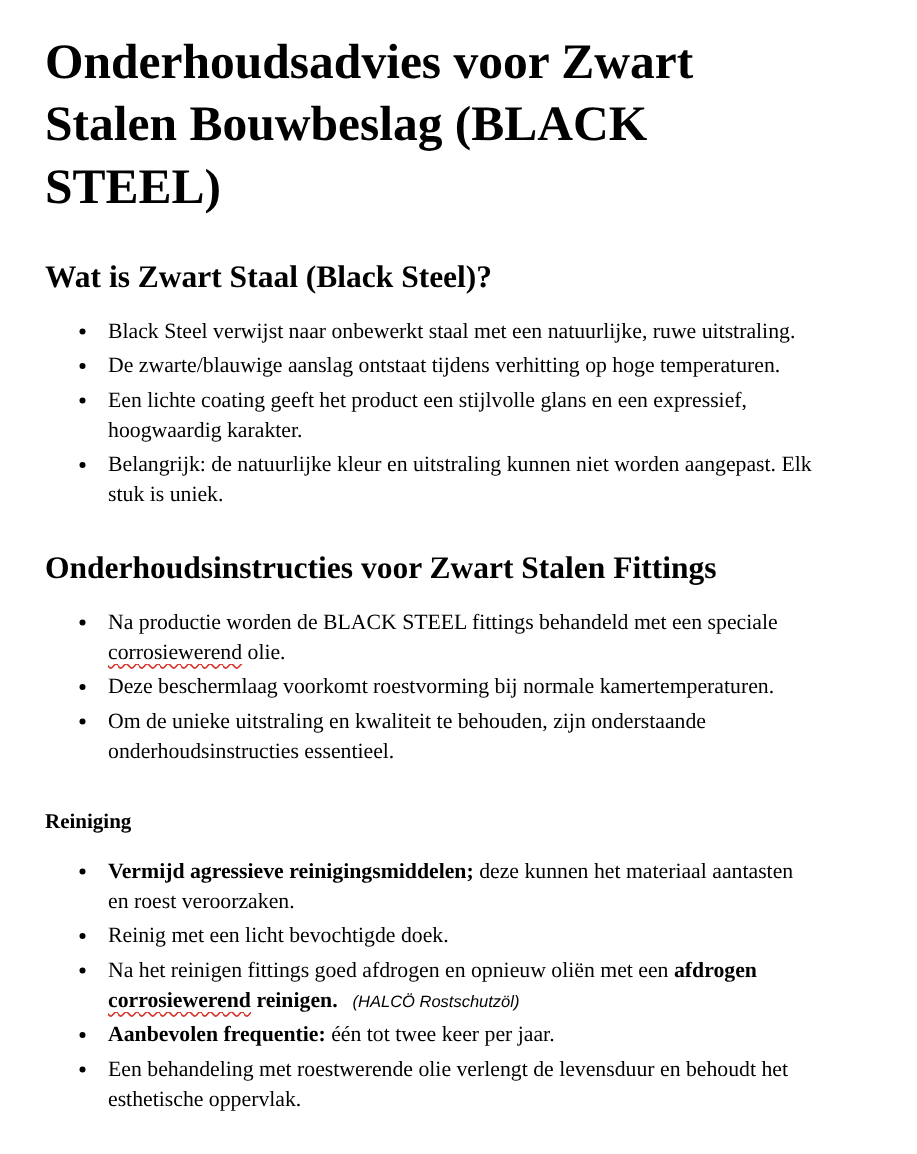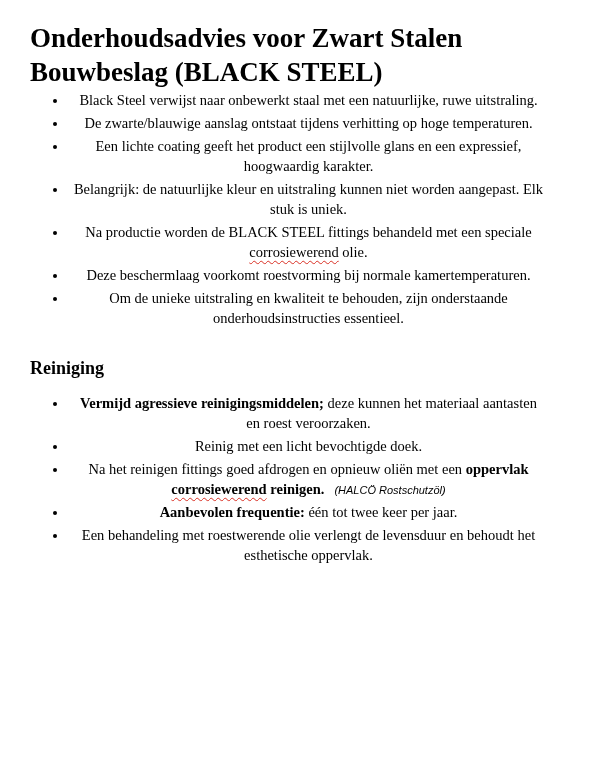--- a/index.html
+++ b/index.html
@@ -12,46 +12,45 @@
   body {
     width: 611px;
     min-height: 769px;
     font-family: "Liberation Serif", serif;
     color: #000000;
   }
   .page {
     padding: 22px 66px 30px 30px;
   }
   h1 {
-    font-size: 27px;
+    font-size: 33px;
     line-height: 1.25;
     font-weight: bold;
-    margin: 0 0 0 0;
+    margin: 0 0 12px 0;
   }
   h2 {
     font-size: 21px;
     font-weight: bold;
     margin: 26px 0 14px 0;
   }
   h3 {
-    font-size: 18px;
+    font-size: 14px;
     font-weight: bold;
     margin: 30px 0 14px 0;
   }
   ul {
     margin: 0;
     padding: 0 0 0 38px;
     list-style: disc;
   }
   li {
     font-size: 14.5px;
     line-height: 1.38;
     margin: 0 0 3px 0;
     padding-left: 4px;
-    text-align: center;
   }
   .bold { font-weight: bold; }
   .spell {
     text-decoration-line: underline;
     text-decoration-style: wavy;
     text-decoration-color: var(--spell-color, #d93025);
     text-decoration-thickness: 1px;
     text-underline-offset: 3px;
   }
   .note {
@@ -62,38 +61,40 @@
     font-style: italic;
   }
 </style>
 </head>
 <body>
 
 <div class="page">
 
   <h1>Onderhoudsadvies voor Zwart Stalen Bouwbeslag (BLACK STEEL)</h1>
 
+  <h2>Wat is Zwart Staal (Black Steel)?</h2>
   <ul>
     <li><span>Black Steel verwijst naar onbewerkt staal met een natuurlijke, ruwe uitstraling.</span></li>
     <li><span>De zwarte/blauwige aanslag ontstaat tijdens verhitting op hoge temperaturen.</span></li>
     <li><span>Een lichte coating geeft het product een stijlvolle glans en een expressief, hoogwaardig karakter.</span></li>
     <li><span>Belangrijk: de natuurlijke kleur en uitstraling kunnen niet worden aangepast. Elk stuk is uniek.</span></li>
   </ul>
 
+  <h2>Onderhoudsinstructies voor Zwart Stalen Fittings</h2>
   <ul>
     <li><span>Na productie worden de BLACK STEEL fittings behandeld met een speciale </span><span class="spell">corrosiewerend</span><span> olie.</span></li>
     <li><span>Deze beschermlaag voorkomt roestvorming bij normale kamertemperaturen.</span></li>
     <li><span>Om de unieke uitstraling en kwaliteit te behouden, zijn onderstaande onderhoudsinstructies essentieel.</span></li>
   </ul>
 
   <h3>Reiniging</h3>
   <ul>
     <li><span class="bold">Vermijd agressieve reinigingsmiddelen;</span><span> deze kunnen het materiaal aantasten en roest veroorzaken.</span></li>
     <li><span>Reinig met een licht bevochtigde doek.</span></li>
-    <li><span>Na het reinigen fittings goed afdrogen en opnieuw oliën met een </span><span class="bold">oppervlak </span><span class="bold spell">corrosiewerend</span><span class="bold"> reinigen.</span><span class="note">(HALCÖ Rostschutzöl)</span></li>
+    <li><span>Na het reinigen fittings goed afdrogen en opnieuw oliën met een </span><span class="bold">afdrogen </span><span class="bold spell">corrosiewerend</span><span class="bold"> reinigen.</span><span class="note">(HALCÖ Rostschutzöl)</span></li>
   </ul>
 
   <ul>
     <li><span class="bold">Aanbevolen frequentie:</span><span> één tot twee keer per jaar.</span></li>
     <li><span>Een behandeling met roestwerende olie verlengt de levensduur en behoudt het esthetische oppervlak.</span></li>
   </ul>
 
 </div>
 
 </body></html>

